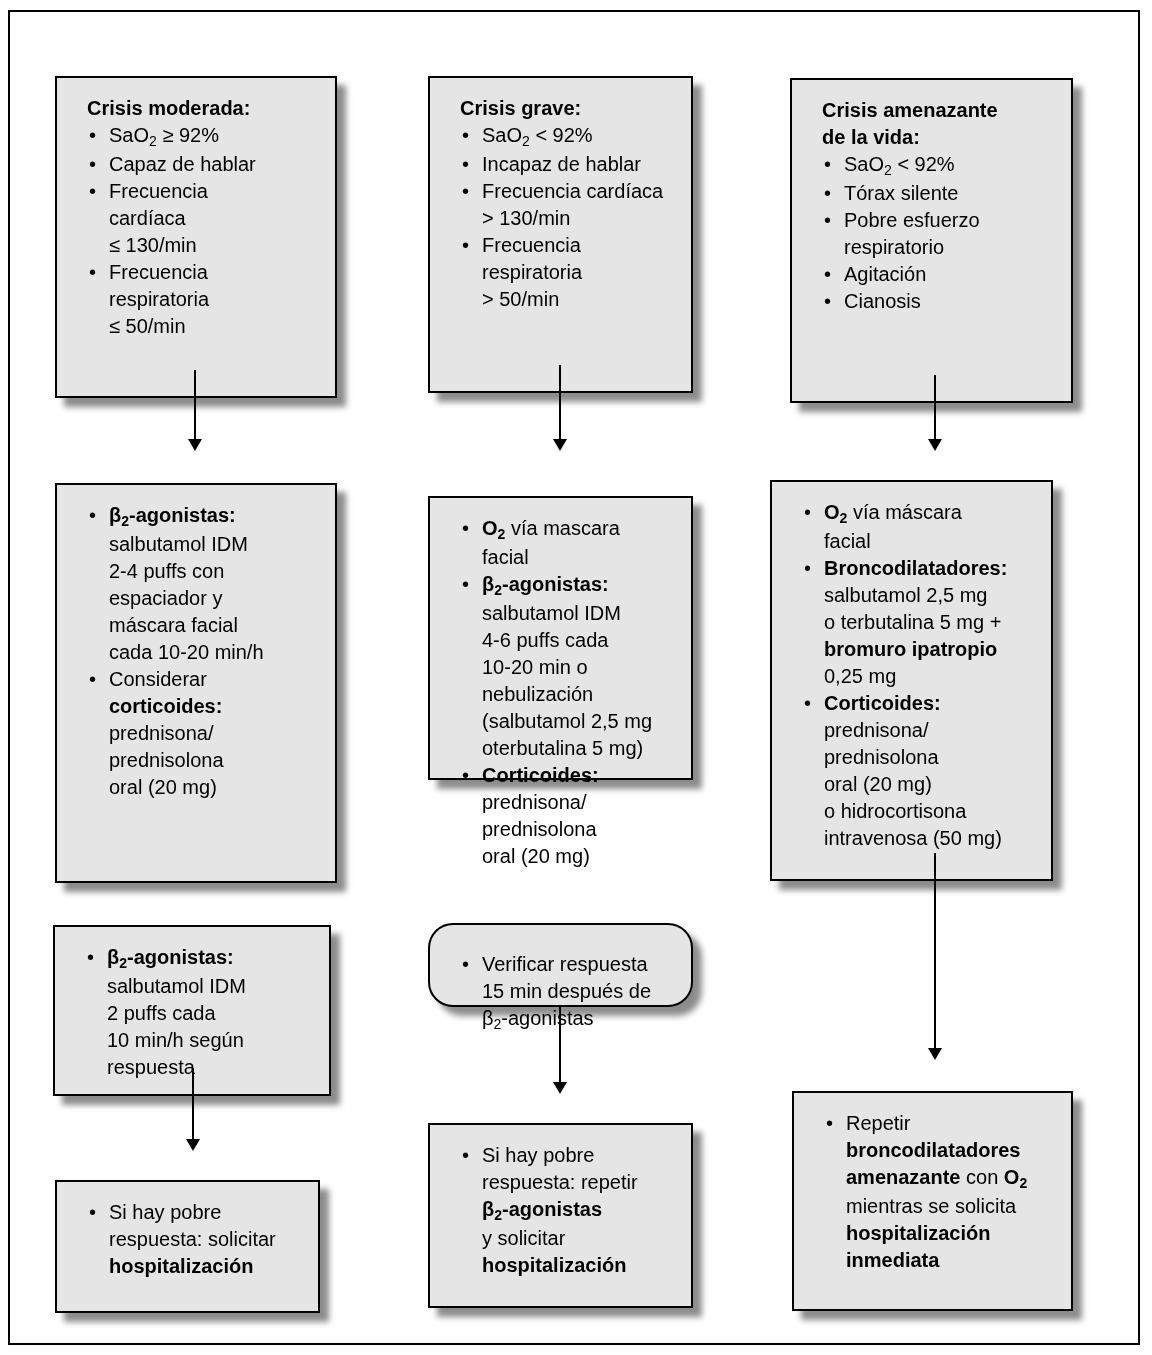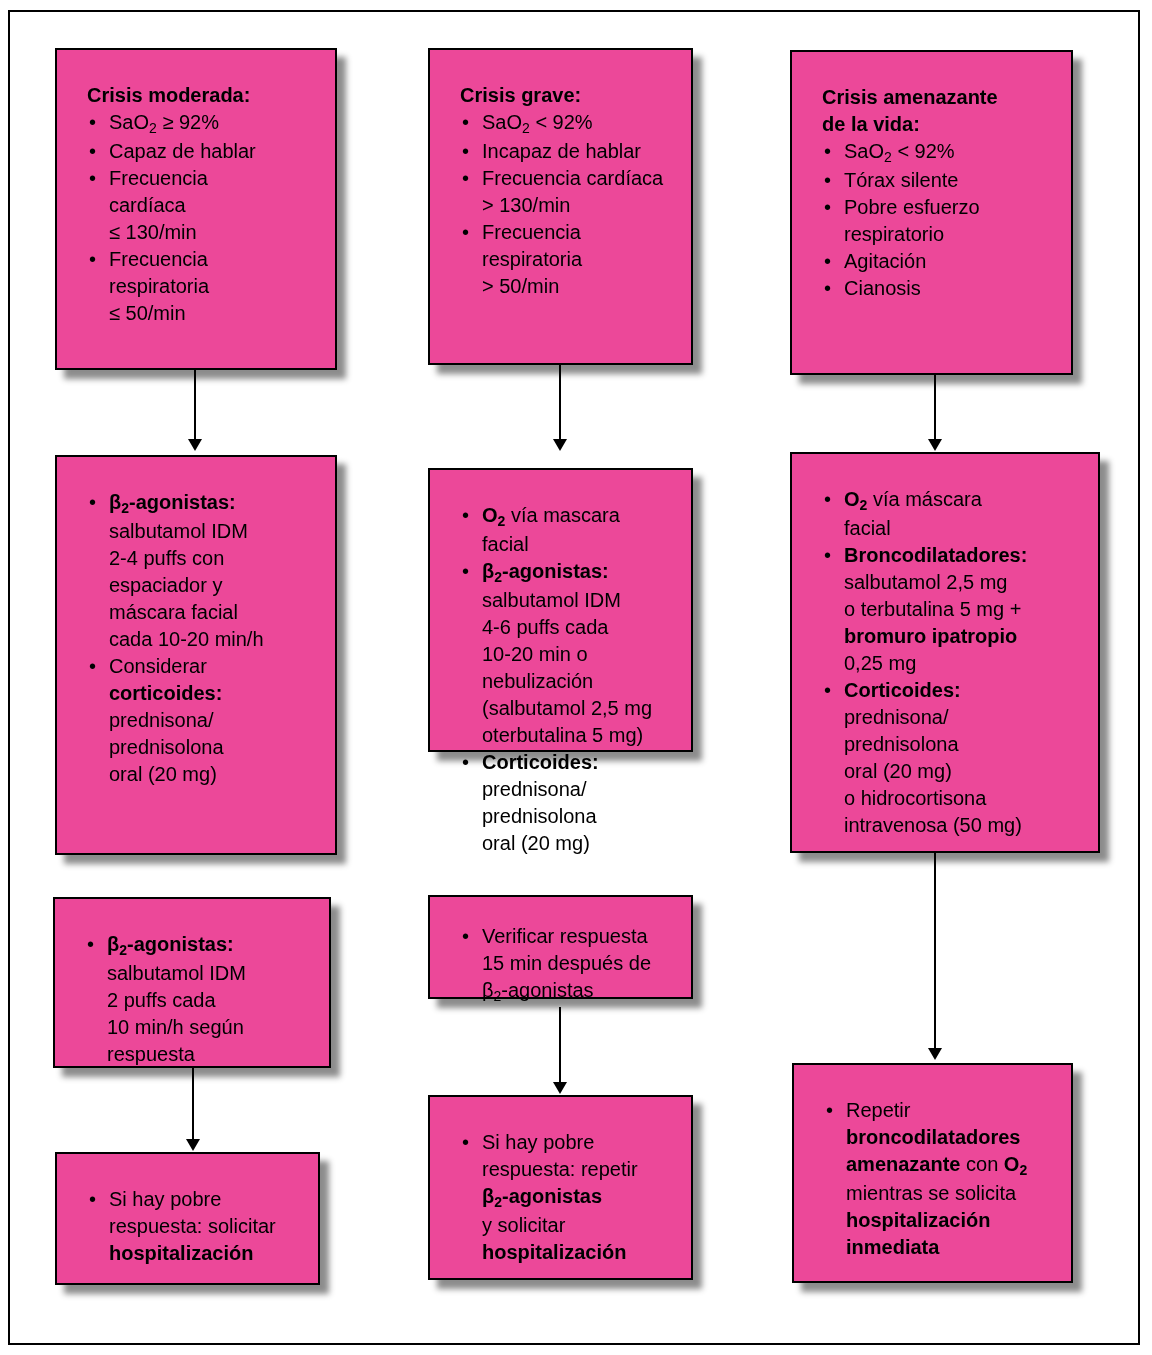--- a/index.html
+++ b/index.html
@@ -14,45 +14,46 @@
     position: absolute;
     left: 8px; top: 10px;
     width: 1132px; height: 1335px;
     border: 2px solid #000;
     box-sizing: border-box;
     background: #fff;
   }
   .flow-box {
     position: absolute;
     box-sizing: border-box;
-    background: #ec4899;
+    background: #e5e5e5;
     border: 2px solid #000;
     box-shadow: 9px 9px 6px rgba(0,0,0,0.45);
-    padding: 32px 12px 8px 30px;
+    padding: 17px 12px 8px 30px;
     font-size: 20px;
     line-height: 27px;
+    margin-top: 28px;
   }
   .box-title { font-weight: 700; white-space: pre-line; }
   .li { position: relative; padding-left: 22px; white-space: pre-line; }
   .li::before { content: "\2022"; position: absolute; left: 2px; top: 0; }
   .b { font-weight: 700; }
   .i { }
   .sub { font-size: 14px; position: relative; top: 4px; }
 
   
   .c1b1 { left: 55px;  top: 48px;   width: 282px; height: 322px; }
   .c1b2 { left: 55px;  top: 455px;  width: 282px; height: 400px; }
   .c1b3 { left: 53px;  top: 897px;  width: 278px; height: 171px; }
   .c1b4 { left: 55px;  top: 1152px; width: 265px; height: 133px; }
   .c2b1 { left: 428px; top: 48px;   width: 265px; height: 317px; }
   .c2b2 { left: 428px; top: 468px;  width: 265px; height: 284px; }
-  .c2b3 { left: 428px; top: 895px;  width: 265px; height: 104px; padding-top: 26px; }
+  .c2b3 { left: 428px; top: 895px;  width: 265px; height: 84px; padding-top: 26px; border-radius: 25px; }
   .c2b4 { left: 428px; top: 1095px; width: 265px; height: 185px; }
   .c3b1 { left: 790px; top: 50px;   width: 283px; height: 325px; }
-  .c3b2 { left: 790px; top: 452px;  width: 310px; height: 401px; }
+  .c3b2 { left: 770px; top: 452px;  width: 283px; height: 401px; }
   .c3b3 { left: 792px; top: 1063px; width: 281px; height: 220px; }
 
   
   .arrow { position: absolute; width: 2px; background: #000; }
   .arrow::after {
     content: "";
     position: absolute;
     left: -6px; bottom: -11px;
     width: 0; height: 0;
     border-left: 7px solid transparent;

